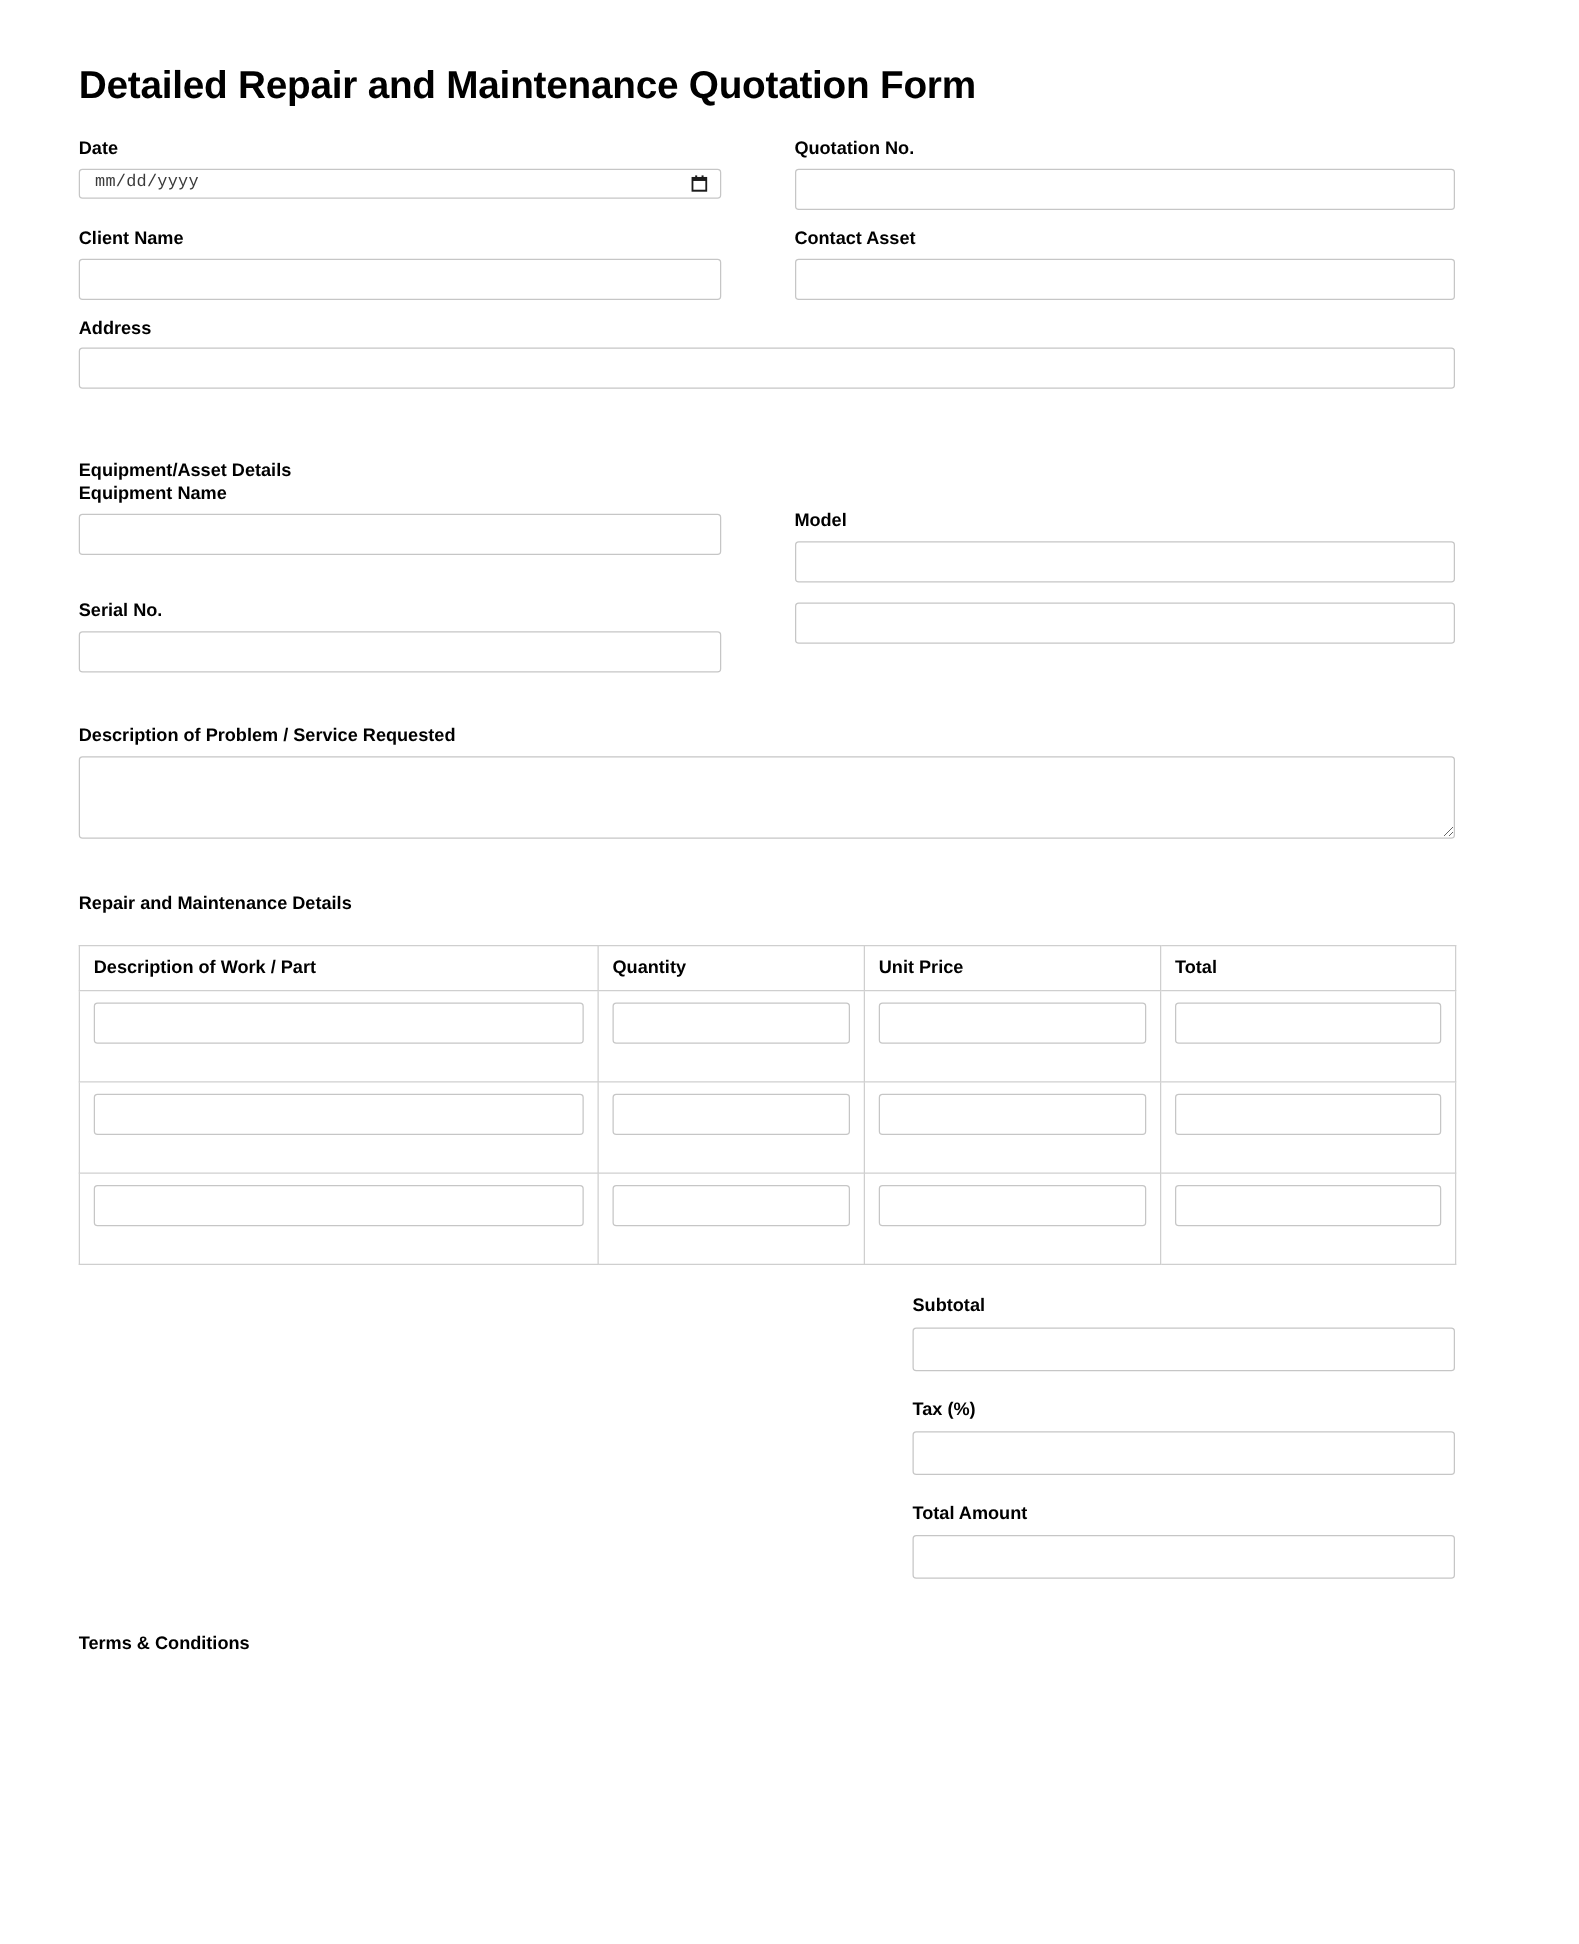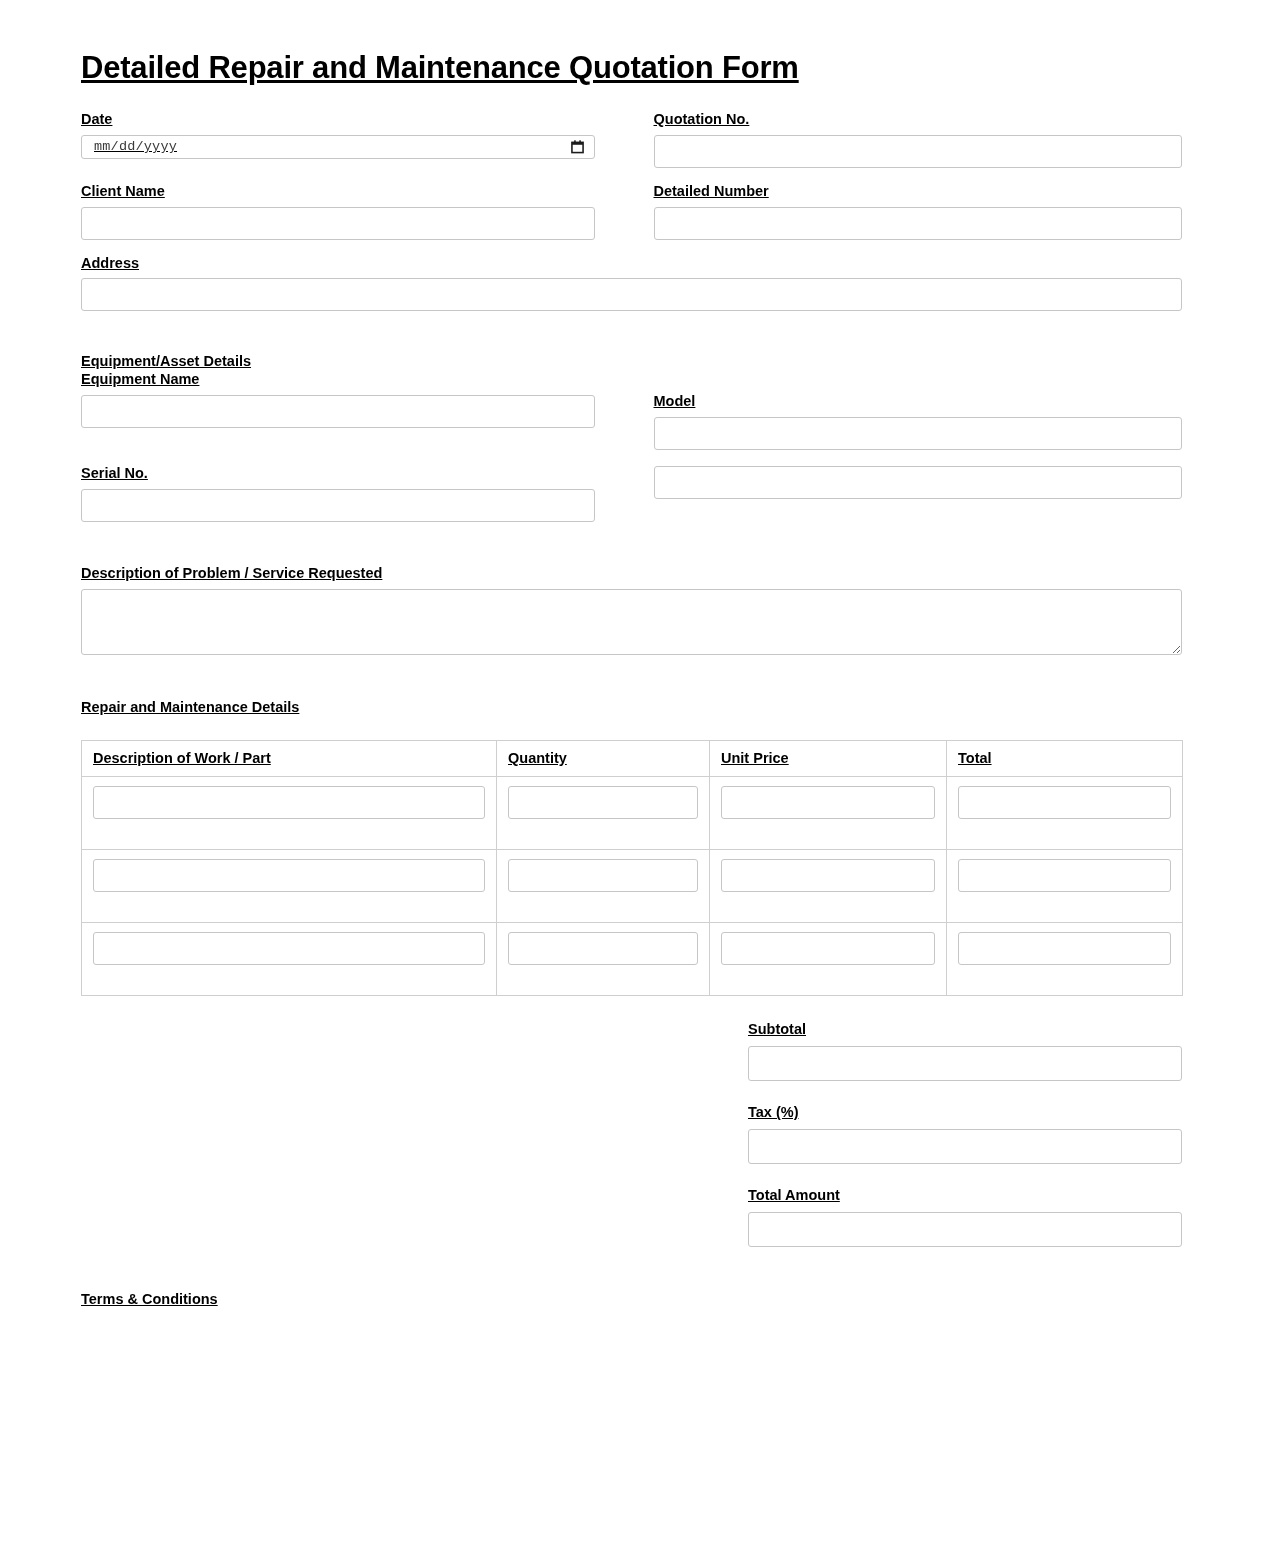--- a/index.html
+++ b/index.html
@@ -15,24 +15,23 @@
   .page {
     position: relative;
     width: 1263px;
     height: 1555px;
     overflow: hidden;
     background: #ffffff;
     box-sizing: border-box;
   }
   .content {
     position: absolute;
-    left: 81px;
+    left: 63px;
     top: 50px;
     width: 1101px;
-    text-decoration: underline;
   }
   h1.form-title {
     font-size: 31px;
     font-weight: bold;
     letter-spacing: -0.2px;
     margin: 0 0 26px 0;
     line-height: 1.15;
     color: #000;
   }
   .label {
@@ -101,21 +100,21 @@
 
   .section-heading {
     font-size: 14.5px;
     font-weight: bold;
     margin: 0 0 3px 0;
     color: #000;
   }
   .spacer-lg { height: 42px; }
   .spacer-md { height: 28px; }
 
-  .address-field { margin-bottom: 0; }
+  .address-field { margin-bottom: 16px; }
 
   textarea.desc-area {
     display: block;
     width: 100%;
     height: 66px;
     box-sizing: border-box;
     border: 1px solid #c6c6c6;
     border-radius: 3px;
     background: #fff;
     font-family: "Liberation Sans", sans-serif;
@@ -219,21 +218,21 @@
 
     <div class="row">
       <div class="col col-left">
         <div class="field">
           <span class="label">Client Name</span>
           <input class="text-input" type="text" placeholder="" style="">
         </div>
       </div>
       <div class="col col-right">
         <div class="field">
-          <span class="label">Detailed Number</span>
+          <span class="label">Contact Asset</span>
           <input class="text-input" type="text" placeholder="" style="">
         </div>
       </div>
     </div>
 
     <div class="field address-field">
       <span class="label">Address</span>
       <input class="text-input" type="text" placeholder="" style="">
     </div>
 

